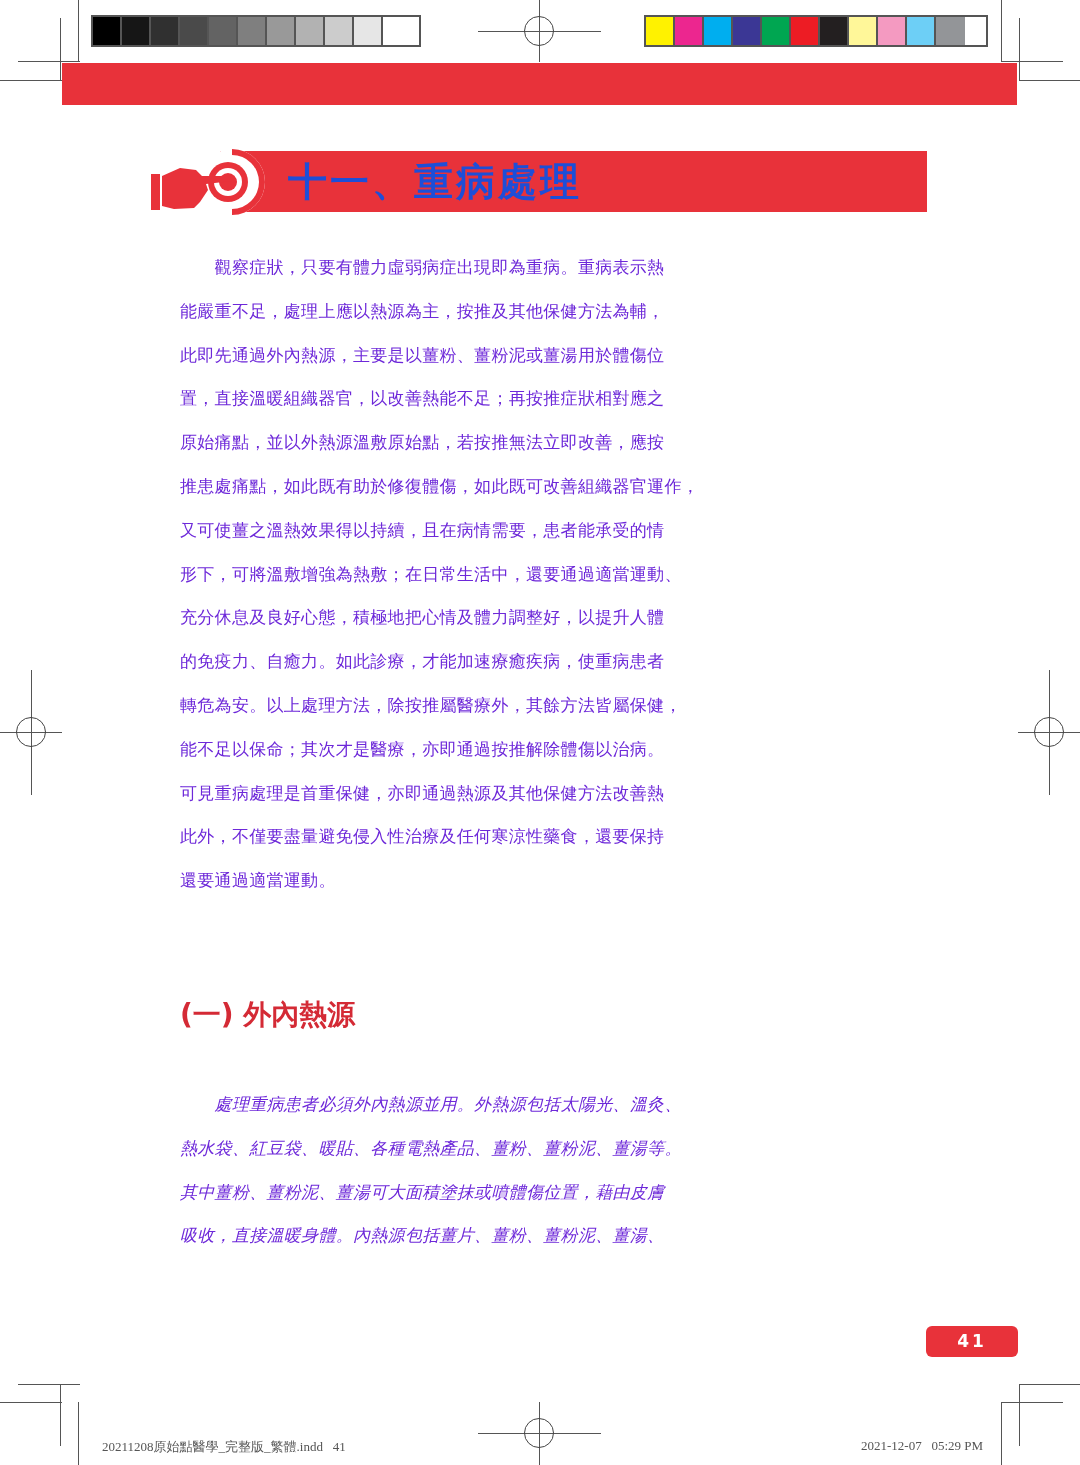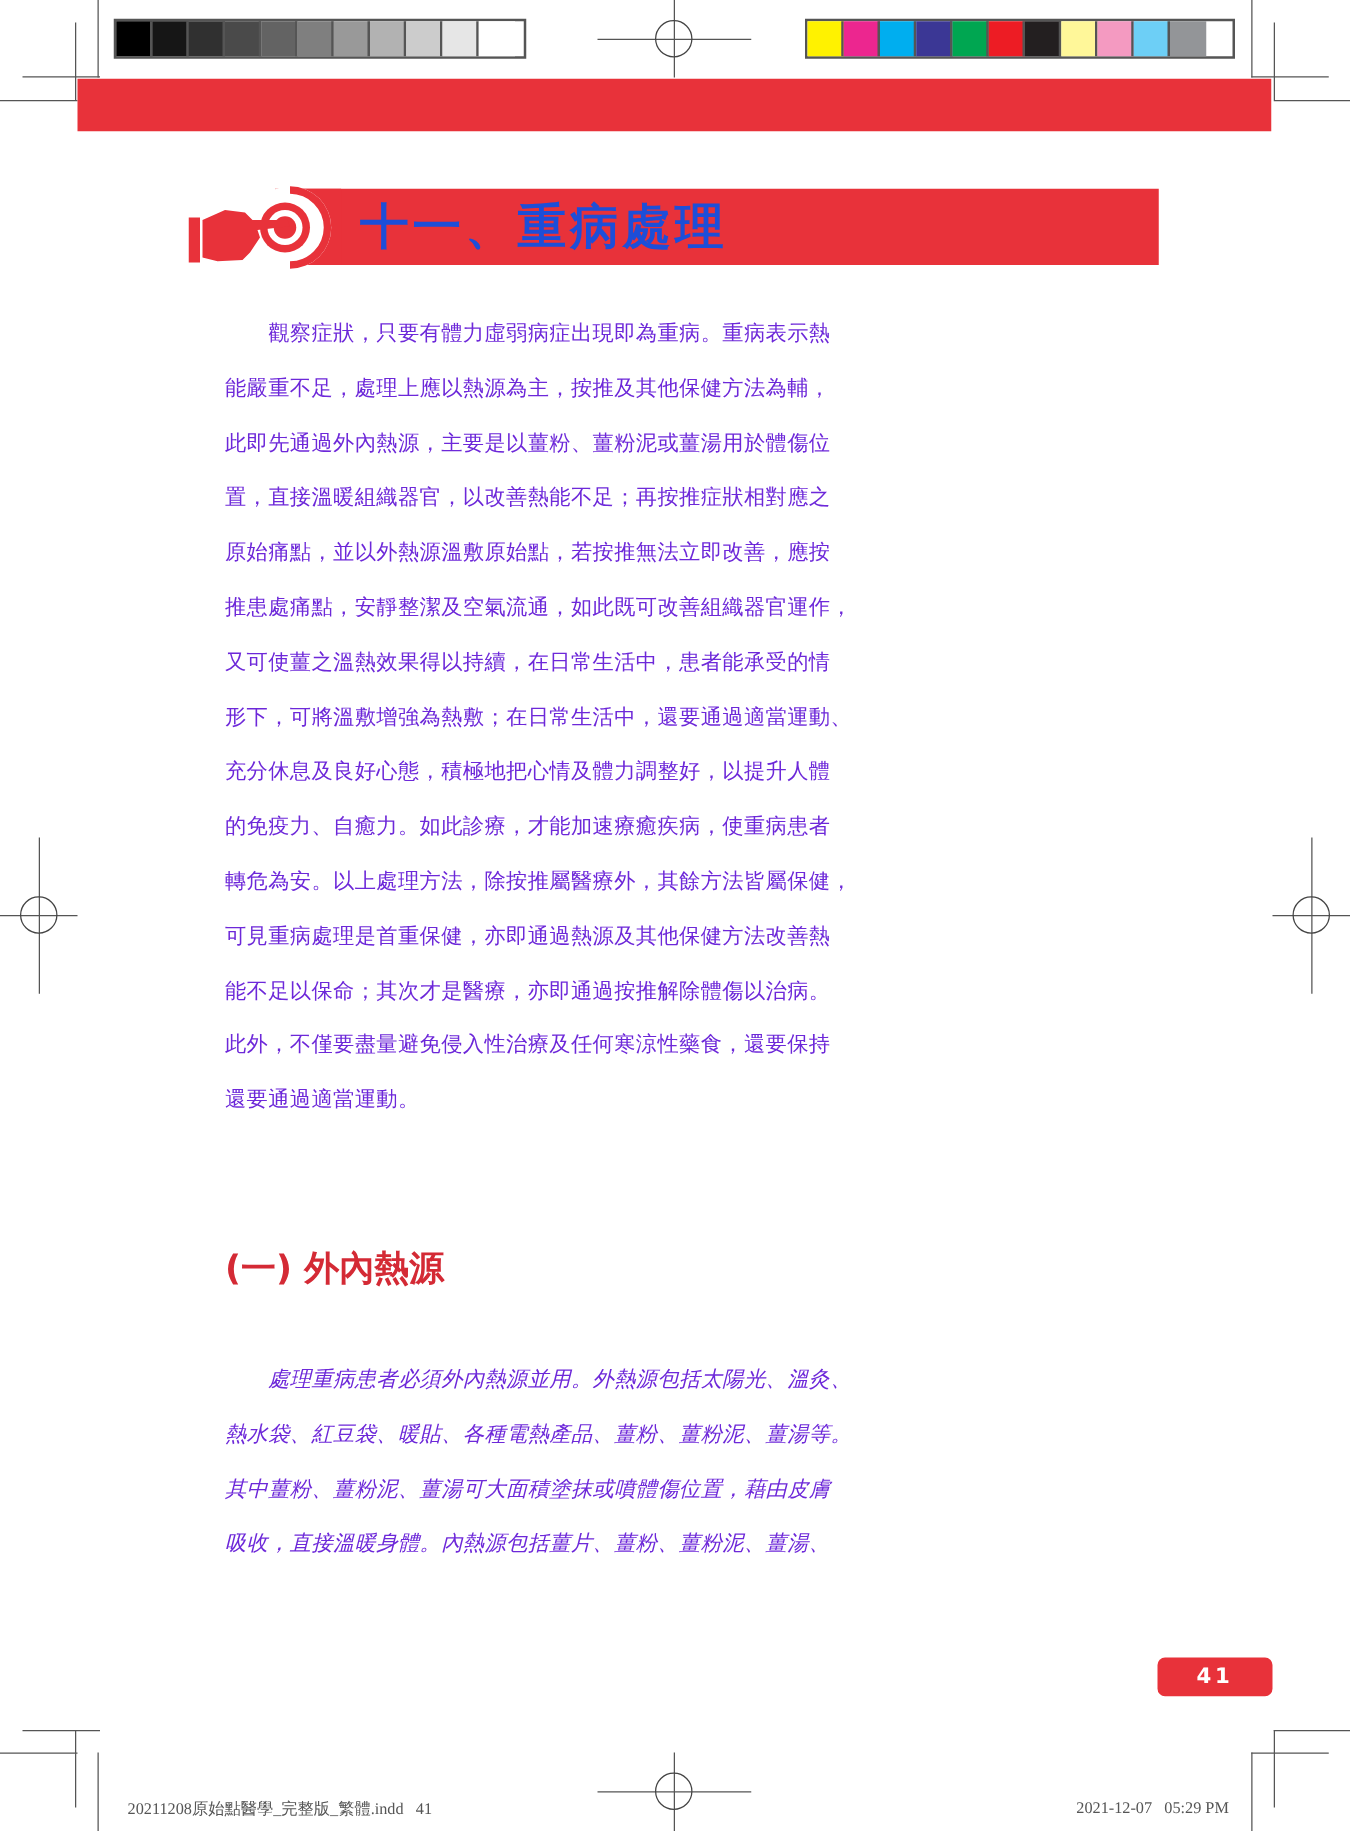--- a/index.html
+++ b/index.html
@@ -104,28 +104,28 @@
   <path d="M14 28 L32 20 L48 22 L54 28 L82 28 L84 33 L58 36 L60 42 L56 48 L52 54 L46 60 L26 61 L14 58 Z" fill="#e8323a"></path>
 </svg>
 <div class="title-text">十一、重病處理</div>
 
 <div class="body-text" style="top:246px;" id="para1">
     <p>　　觀察症狀，只要有體力虛弱病症出現即為重病。重病表示熱</p>
     <p>能嚴重不足，處理上應以熱源為主，按推及其他保健方法為輔，</p>
     <p>此即先通過外內熱源，主要是以薑粉、薑粉泥或薑湯用於體傷位</p>
     <p>置，直接溫暖組織器官，以改善熱能不足；再按推症狀相對應之</p>
     <p>原始痛點，並以外熱源溫敷原始點，若按推無法立即改善，應按</p>
-    <p>推患處痛點，安靜整潔及空氣流通，如此既可改善組織器官運作，</p>
-    <p>又可使薑之溫熱效果得以持續，在日常生活中，患者能承受的情</p>
+    <p>推患處痛點，如此既有助於修復體傷，如此既可改善組織器官運作，</p>
+    <p>又可使薑之溫熱效果得以持續，且在病情需要，患者能承受的情</p>
     <p>形下，可將溫敷增強為熱敷；在日常生活中，還要通過適當運動、</p>
     <p>充分休息及良好心態，積極地把心情及體力調整好，以提升人體</p>
     <p>的免疫力、自癒力。如此診療，才能加速療癒疾病，使重病患者</p>
     <p>轉危為安。以上處理方法，除按推屬醫療外，其餘方法皆屬保健，</p>
+    <p>能不足以保命；其次才是醫療，亦即通過按推解除體傷以治病。</p>
     <p>可見重病處理是首重保健，亦即通過熱源及其他保健方法改善熱</p>
-    <p>能不足以保命；其次才是醫療，亦即通過按推解除體傷以治病。</p>
     <p>此外，不僅要盡量避免侵入性治療及任何寒涼性藥食，還要保持</p>
     <p>還要通過適當運動。</p>
   </div>
 
 <div class="sub-heading">(一) 外內熱源</div>
 <div class="body-text" style="top:1083px;font-style:italic;" id="para2">
     <p>　　處理重病患者必須外內熱源並用。外熱源包括太陽光、溫灸、</p>
     <p>熱水袋、紅豆袋、暖貼、各種電熱產品、薑粉、薑粉泥、薑湯等。</p>
     <p>其中薑粉、薑粉泥、薑湯可大面積塗抹或噴體傷位置，藉由皮膚</p>
     <p>吸收，直接溫暖身體。內熱源包括薑片、薑粉、薑粉泥、薑湯、</p>

